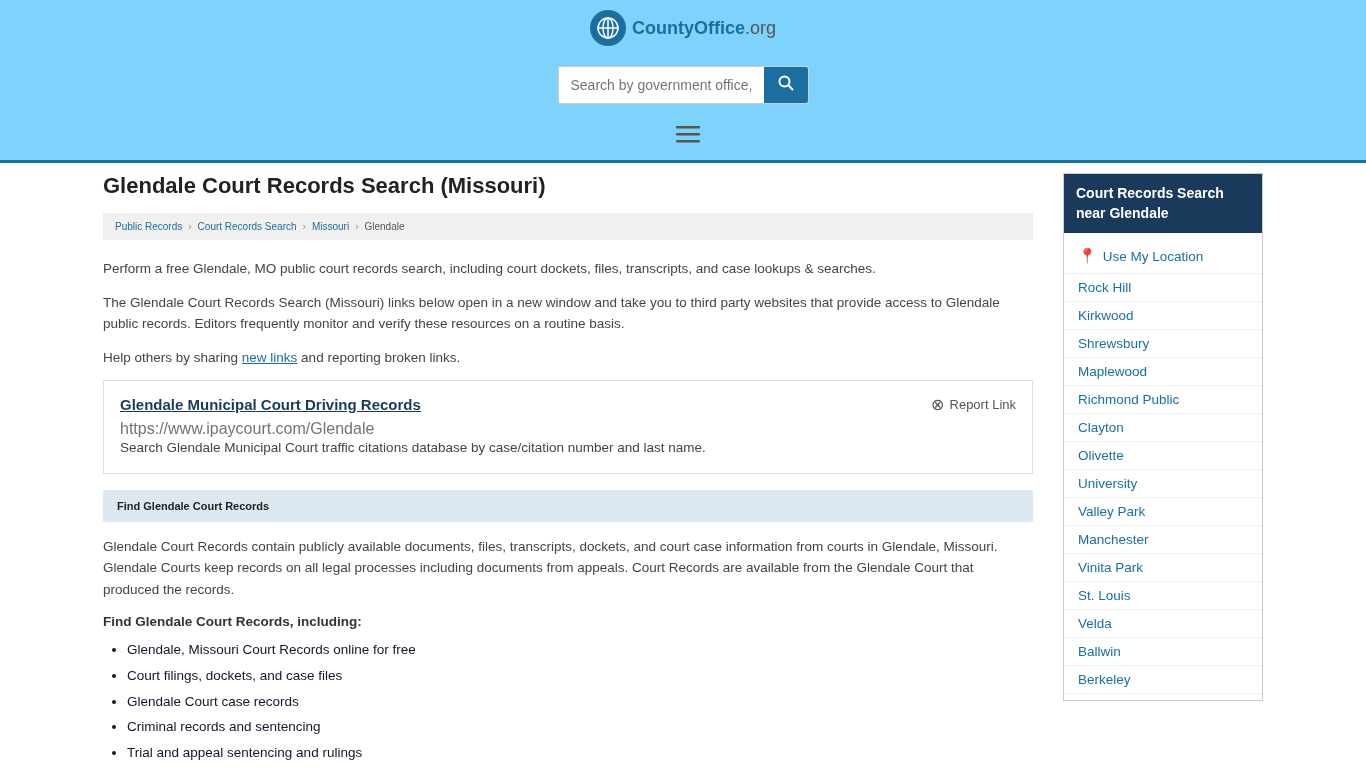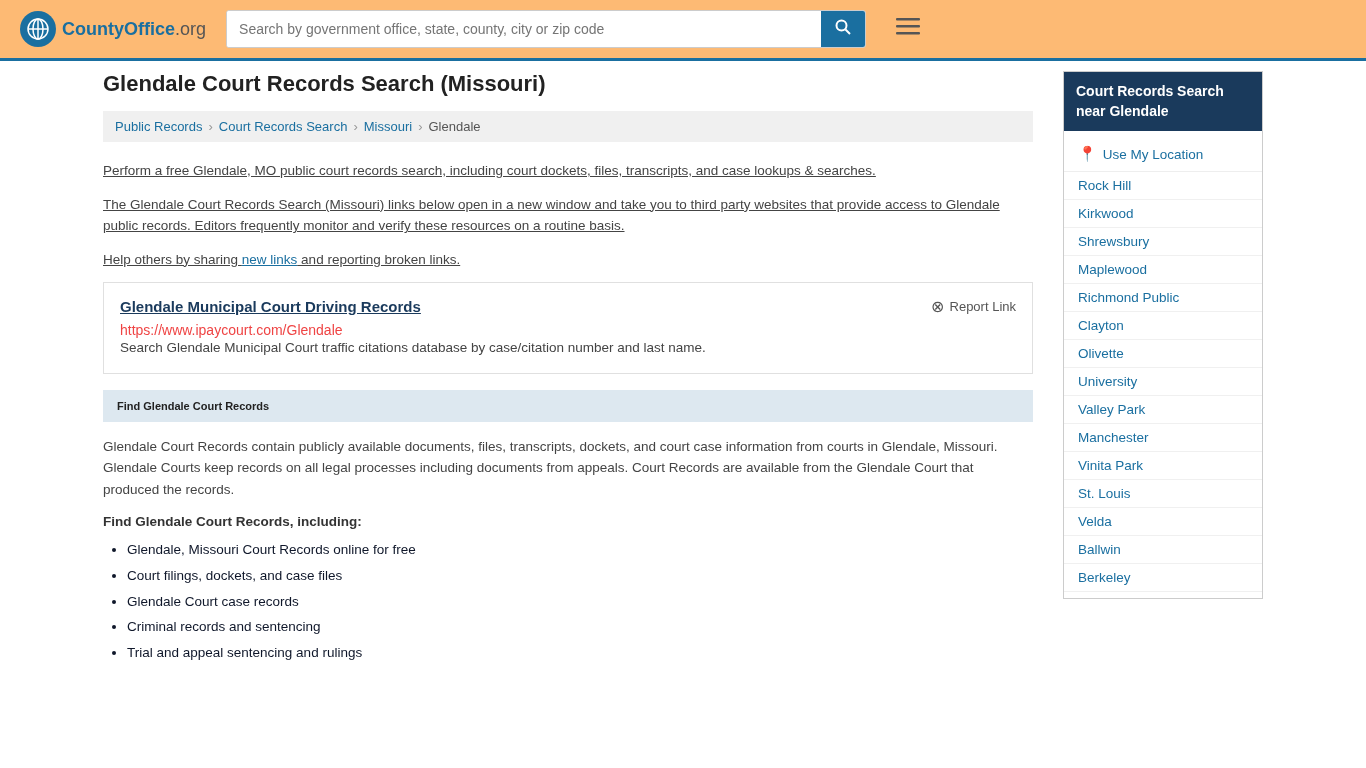--- a/index.html
+++ b/index.html
@@ -1,25 +1,26 @@
 <!DOCTYPE html>
 <html><head>
   <meta charset="utf-8">
   <style>
     * { margin: 0; padding: 0; box-sizing: border-box; }
     body { font-family: Arial, sans-serif; font-size: 14px; color: #333; background: #fff; }
 
     
     .header {
-      background: #fdba74;
+      background: #7dd3fc;
       border-bottom: 3px solid #1a6fa0;
       padding: 10px 20px;
       display: flex;
       align-items: center;
       gap: 20px;
+      flex-direction: column;
     }
     .logo-area {
       display: flex;
       align-items: center;
       gap: 6px;
       text-decoration: none;
     }
     .logo-icon {
       width: 36px;
       height: 36px;
@@ -90,41 +91,40 @@
       font-size: 22px;
       font-weight: bold;
       color: #222;
       margin-bottom: 14px;
     }
 
     
     .breadcrumb {
       background: #f0f0f0;
       padding: 8px 12px;
-      font-size: 13px;
+      font-size: 10px;
       color: #555;
       margin-bottom: 18px;
       display: flex;
       align-items: center;
       gap: 6px;
       flex-wrap: wrap;
     }
     .breadcrumb a {
       color: #1a6fa0;
       text-decoration: none;
     }
     .breadcrumb .sep { color: #999; }
 
     
     .description {
       font-size: 13.5px;
       line-height: 1.6;
       color: #444;
       margin-bottom: 12px;
-      text-decoration: underline;
     }
 
     
     .link-entry {
       border: 1px solid #e0e0e0;
       padding: 14px 16px;
       margin-bottom: 16px;
     }
     .link-entry-header {
       display: flex;
@@ -143,22 +143,22 @@
       align-items: center;
       gap: 5px;
       font-size: 13px;
       color: #555;
       cursor: pointer;
     }
     .report-icon {
       font-size: 16px;
     }
     .link-url {
-      color: #ef4444;
-      font-size: 14px;
+      color: #737373;
+      font-size: 16px;
       margin-bottom: 6px;
       text-decoration: none;
       margin-top: 38px;
     }
     .link-desc {
       font-size: 13.5px;
       color: #444;
       line-height: 1.5;
     }
 

